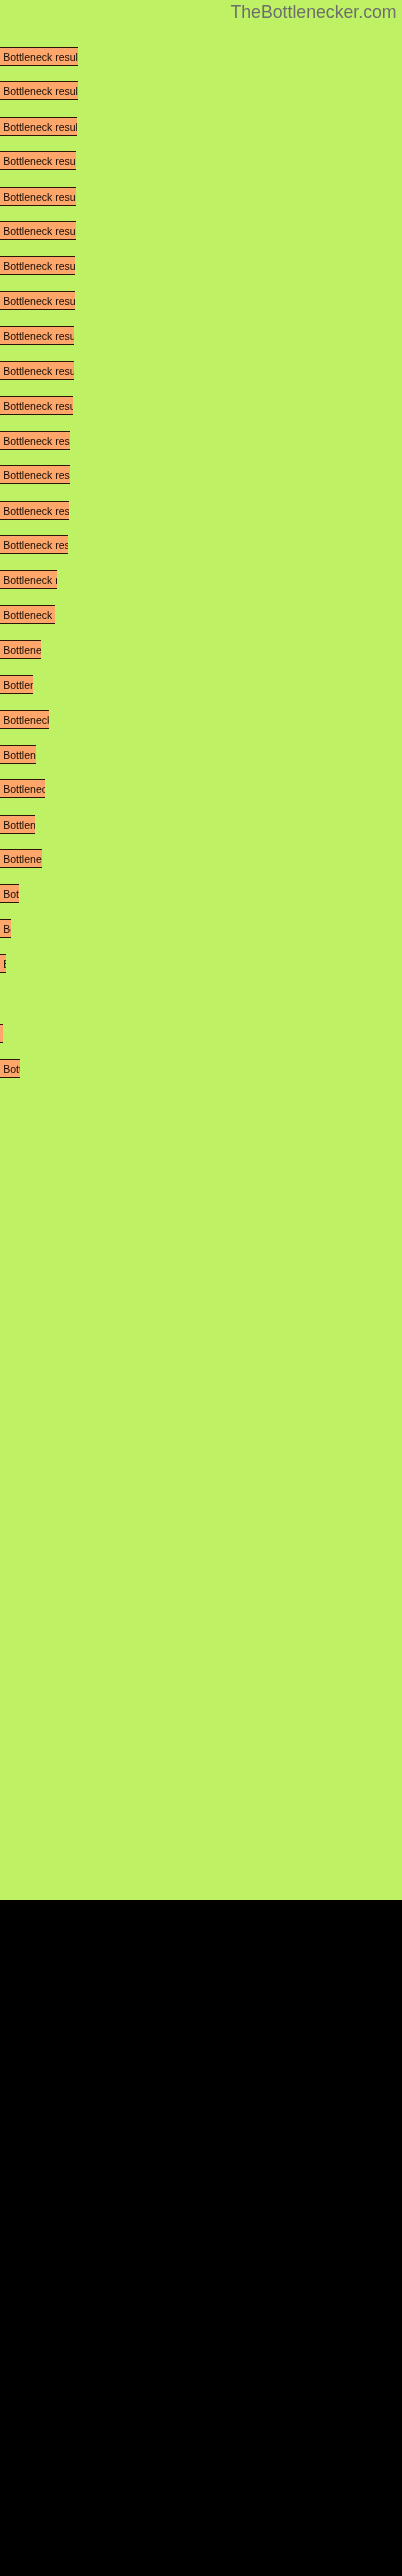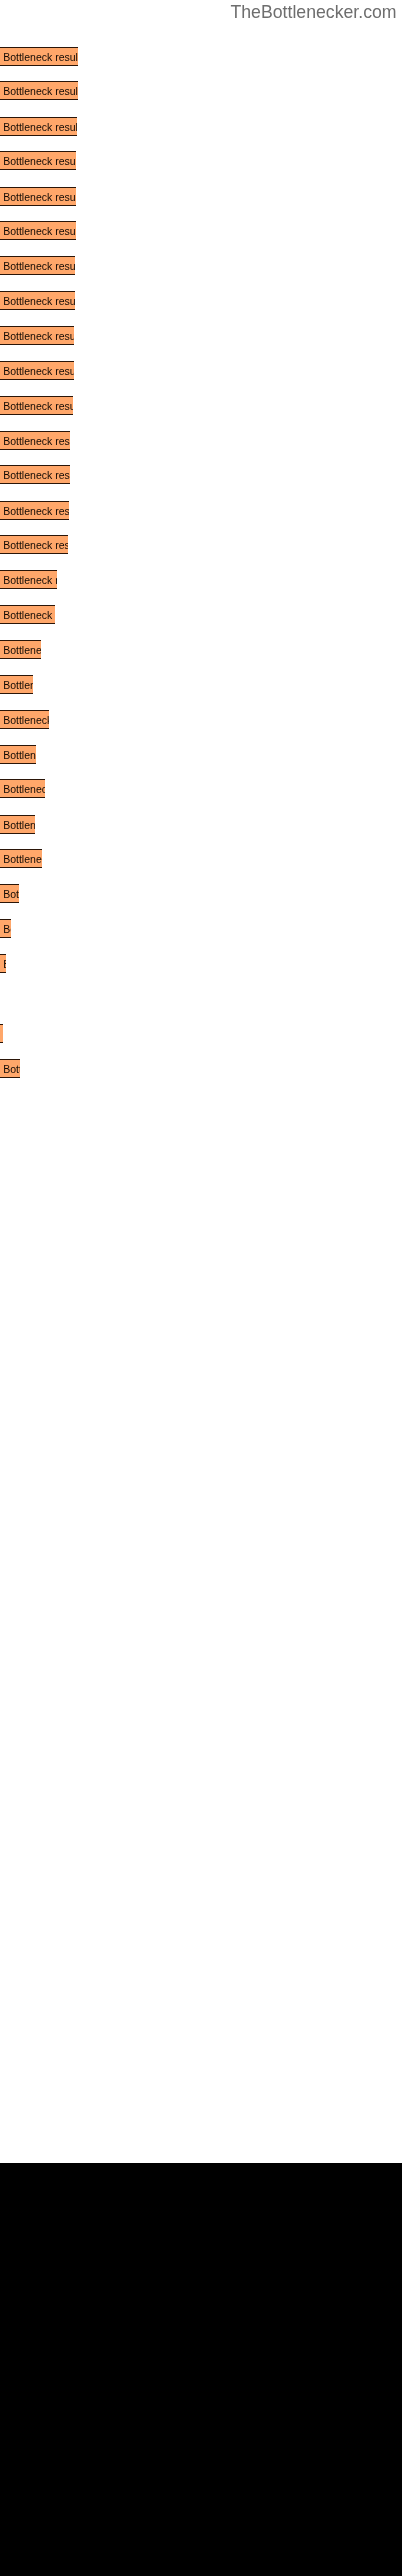--- a/index.html
+++ b/index.html
@@ -13,22 +13,22 @@
     height: 2576px;
     position: relative;
     overflow: hidden;
     font-family: "Liberation Sans", "DejaVu Sans", sans-serif;
     -webkit-font-smoothing: antialiased;
   }
   #chart-root {
     position: absolute;
     inset: 0;
     width: 403px;
-    height: 2163px;
-    background: #ffffff;
+    height: 1900px;
+    background: #bef264;
   }
   .watermark {
     position: absolute;
     top: 1.6px;
     right: 6.4px;
     color: #6e6e6e;
     font-size: 17.7px;
     line-height: 21px;
     letter-spacing: 0px;
     font-family: "Liberation Sans", "DejaVu Sans", sans-serif;

